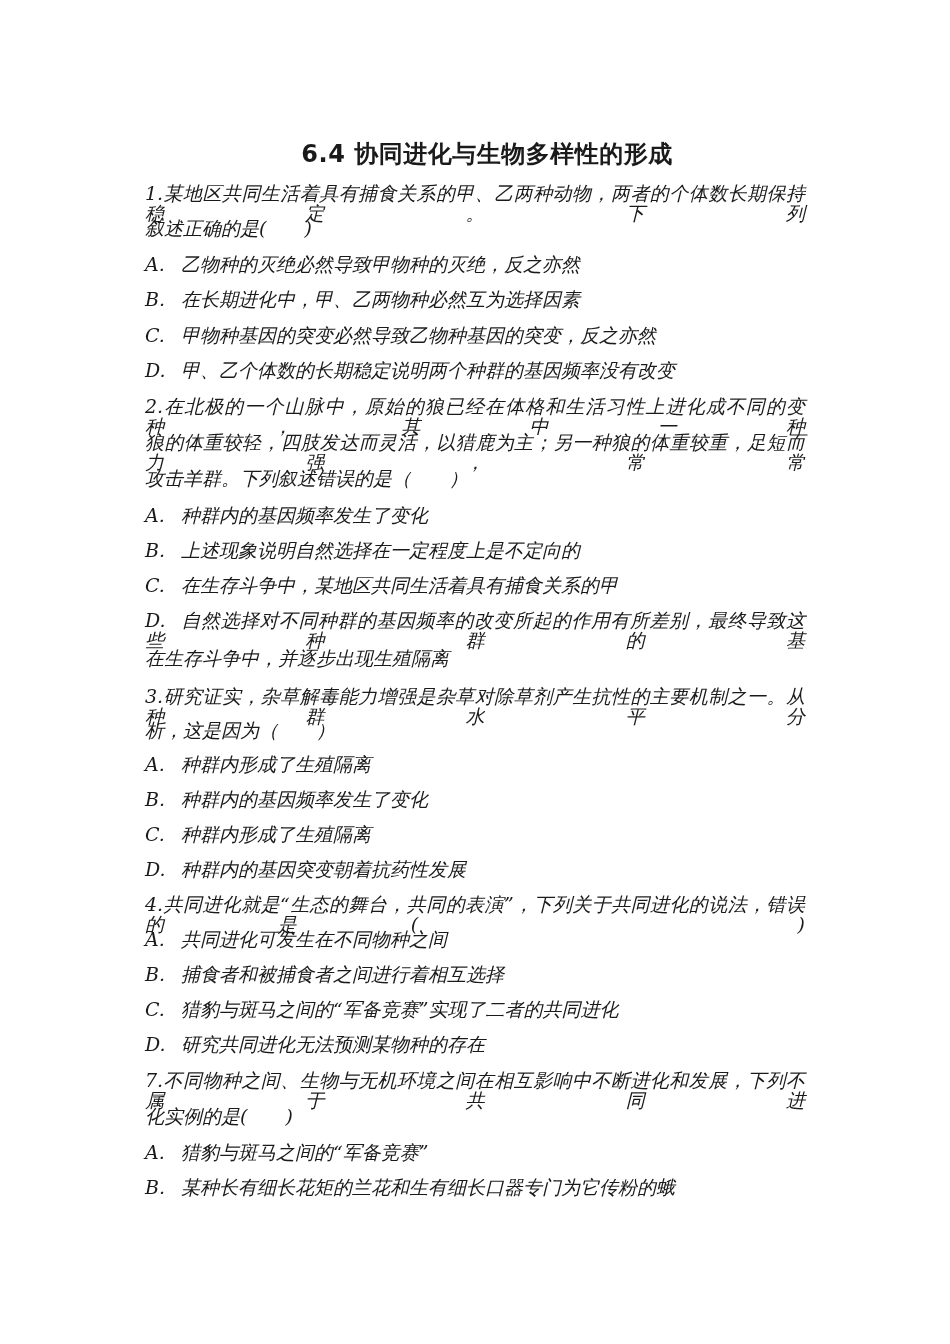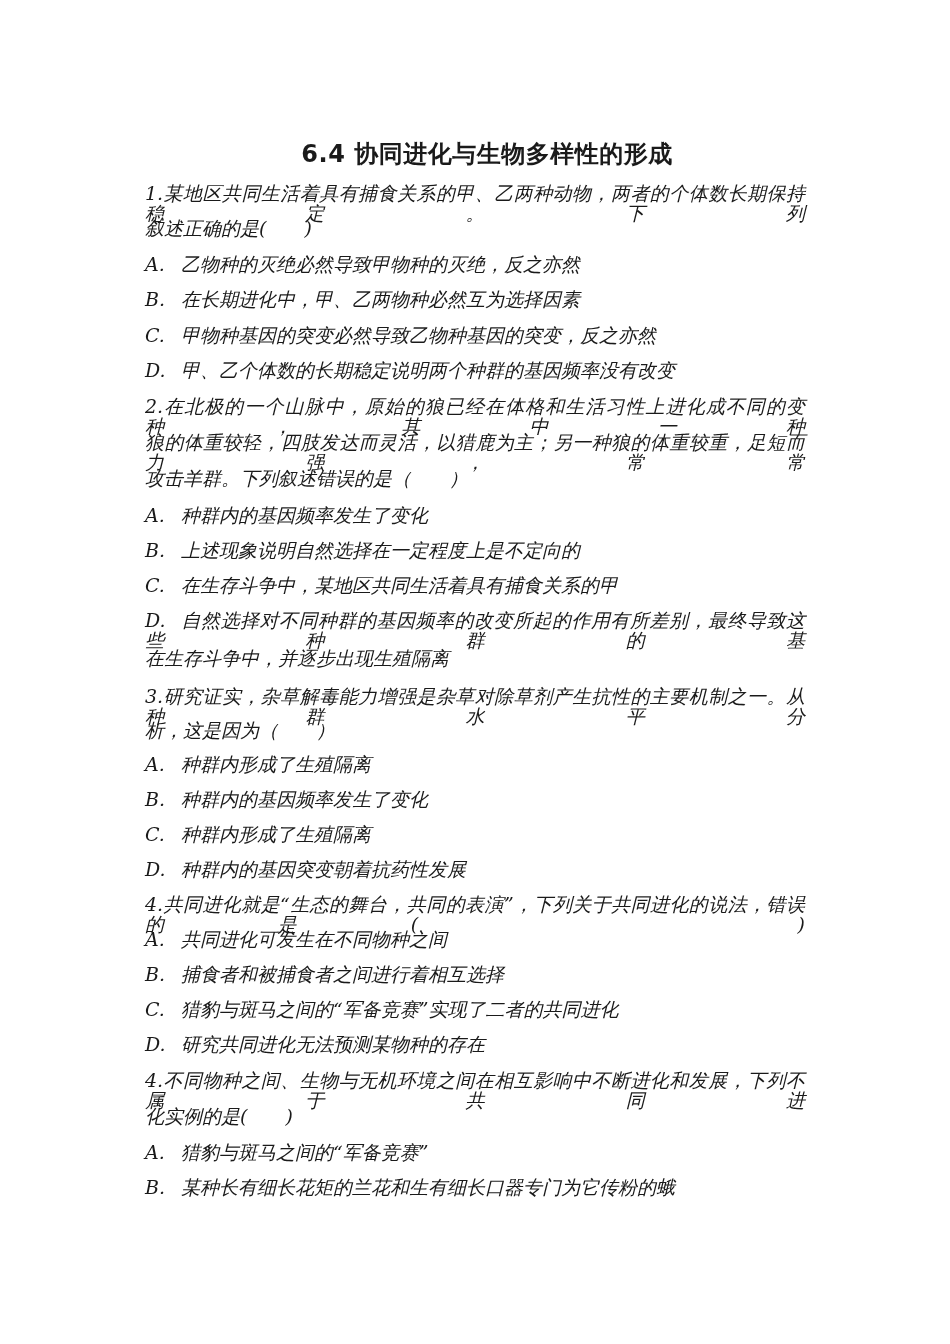--- a/index.html
+++ b/index.html
@@ -42,17 +42,17 @@
   <div class="line" style="top:789px"><span class="opt-letter">B.</span><span>种群内的基因频率发生了变化</span></div>
   <div class="line" style="top:824px"><span class="opt-letter">C.</span><span>种群内形成了生殖隔离</span></div>
   <div class="line" style="top:859px"><span class="opt-letter">D.</span><span>种群内的基因突变朝着抗药性发展</span></div>
 
   <div class="line justify" style="top:894px">4.共同进化就是“生态的舞台，共同的表演”，下列关于共同进化的说法，错误的是(　　)</div>
   <div class="line" style="top:929px"><span class="opt-letter">A.</span><span>共同进化可发生在不同物种之间</span></div>
   <div class="line" style="top:964px"><span class="opt-letter">B.</span><span>捕食者和被捕食者之间进行着相互选择</span></div>
   <div class="line" style="top:999px"><span class="opt-letter">C.</span><span>猎豹与斑马之间的“军备竞赛”实现了二者的共同进化</span></div>
   <div class="line" style="top:1034px"><span class="opt-letter">D.</span><span>研究共同进化无法预测某物种的存在</span></div>
 
-  <div class="line justify" style="top:1070px">4.不同物种之间、生物与无机环境之间在相互影响中不断进化和发展，下列不属于共同进</div>
+  <div class="line justify" style="top:1070px">7.不同物种之间、生物与无机环境之间在相互影响中不断进化和发展，下列不属于共同进</div>
   <div class="line" style="top:1106px">化实例的是(　　)</div>
   <div class="line" style="top:1142px"><span class="opt-letter">A.</span><span>猎豹与斑马之间的“军备竞赛”</span></div>
   <div class="line" style="top:1177px"><span class="opt-letter">B.</span><span>某种长有细长花矩的兰花和生有细长口器专门为它传粉的蛾</span></div>
 </div>
 
 </body></html>

